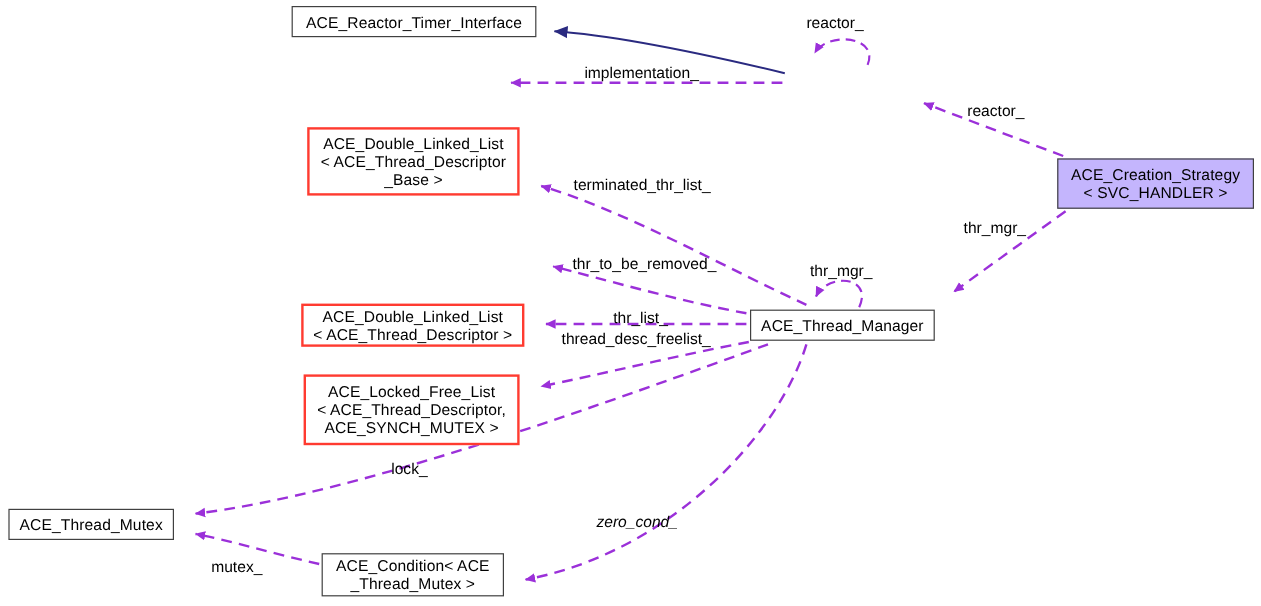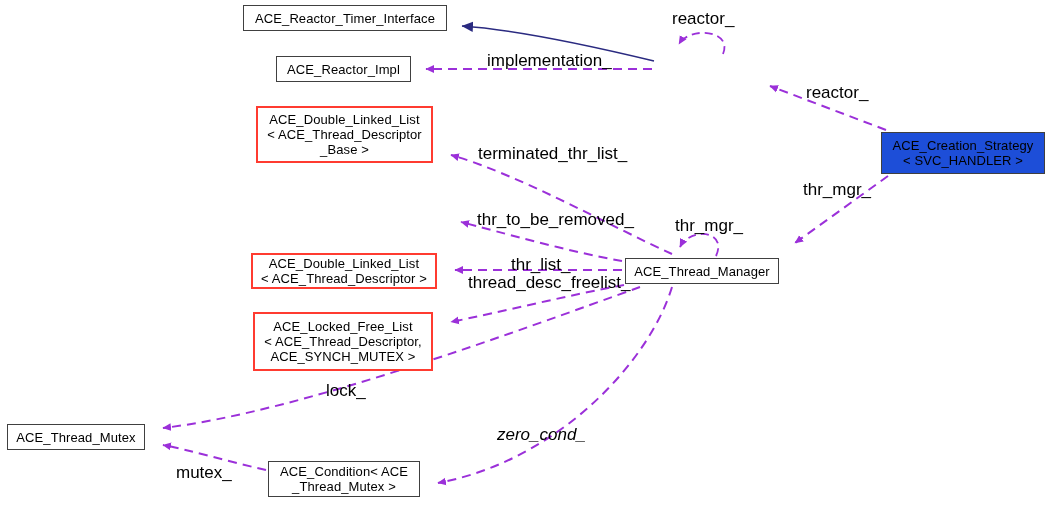--- a/index.html
+++ b/index.html
@@ -35,27 +35,27 @@
     color: #000000;
     font-size: 13px;
     line-height: 15px;
     letter-spacing: 0.1px;
     white-space: pre;
   }
   .node.red {
     border: 2px solid #ff3b30;
   }
   .node.highlight {
-    background: #1d4ed8;
+    background: #c4b5fd;
     border: 1px solid #404040;
   }
   .edge-label {
     position: absolute;
     color: #000000;
-    font-size: 17px;
+    font-size: 13px;
     line-height: 14px;
     white-space: pre;
     background: transparent;
   }
 </style>
 </head>
 <body>
 
 <div id="canvas">
 
@@ -93,23 +93,20 @@
 
     <path d="M 672 287 C 650 360 560 460 438 483" fill="none" stroke="#9b30d9" stroke-width="2" stroke-dasharray="9,6" marker-end="url(#arrow-purple)"></path>
 
     <path d="M 266 470 C 230 462 190 450 163 445" fill="none" stroke="#9b30d9" stroke-width="2" stroke-dasharray="9,6" marker-end="url(#arrow-purple)"></path>
   </svg>
 
   <div class="node" style="left:243px; top:5px; width:204px; height:26px;">
     <span>ACE_Reactor_Timer_Interface</span>
   </div>
 
-  <div class="node" style="left:276px; top:56px; width:135px; height:26px;">
-    <span>ACE_Reactor_Impl</span>
-  </div>
 
 
   <div class="node highlight" style="left:881px; top:132px; width:164px; height:42px;">
     <span>ACE_Creation_Strategy
 &lt; SVC_HANDLER &gt;</span>
   </div>
 
   <div class="node red" style="left:256px; top:106px; width:177px; height:57px;">
     <span>ACE_Double_Linked_List
 &lt; ACE_Thread_Descriptor

